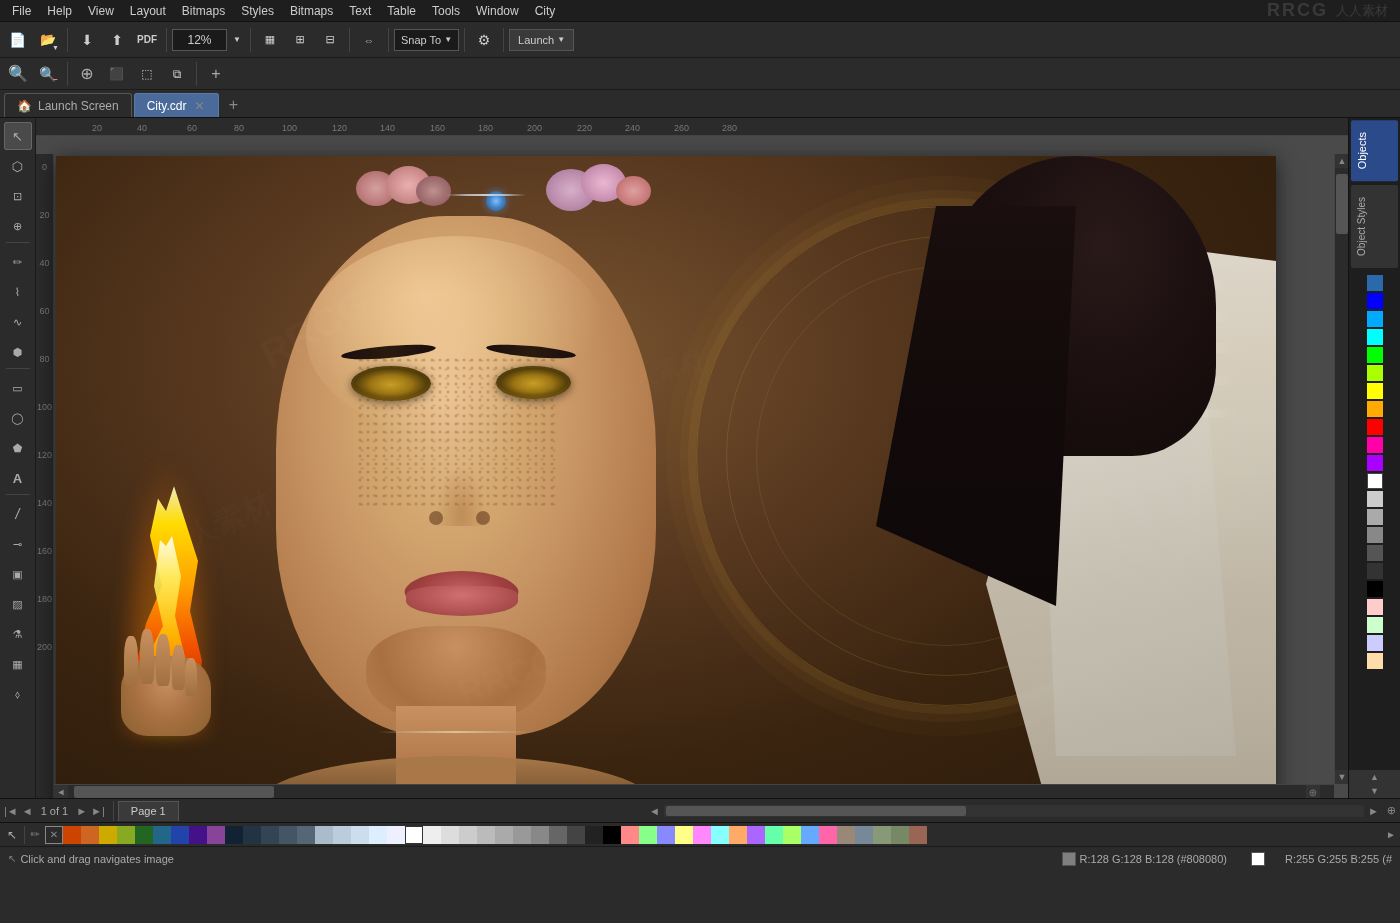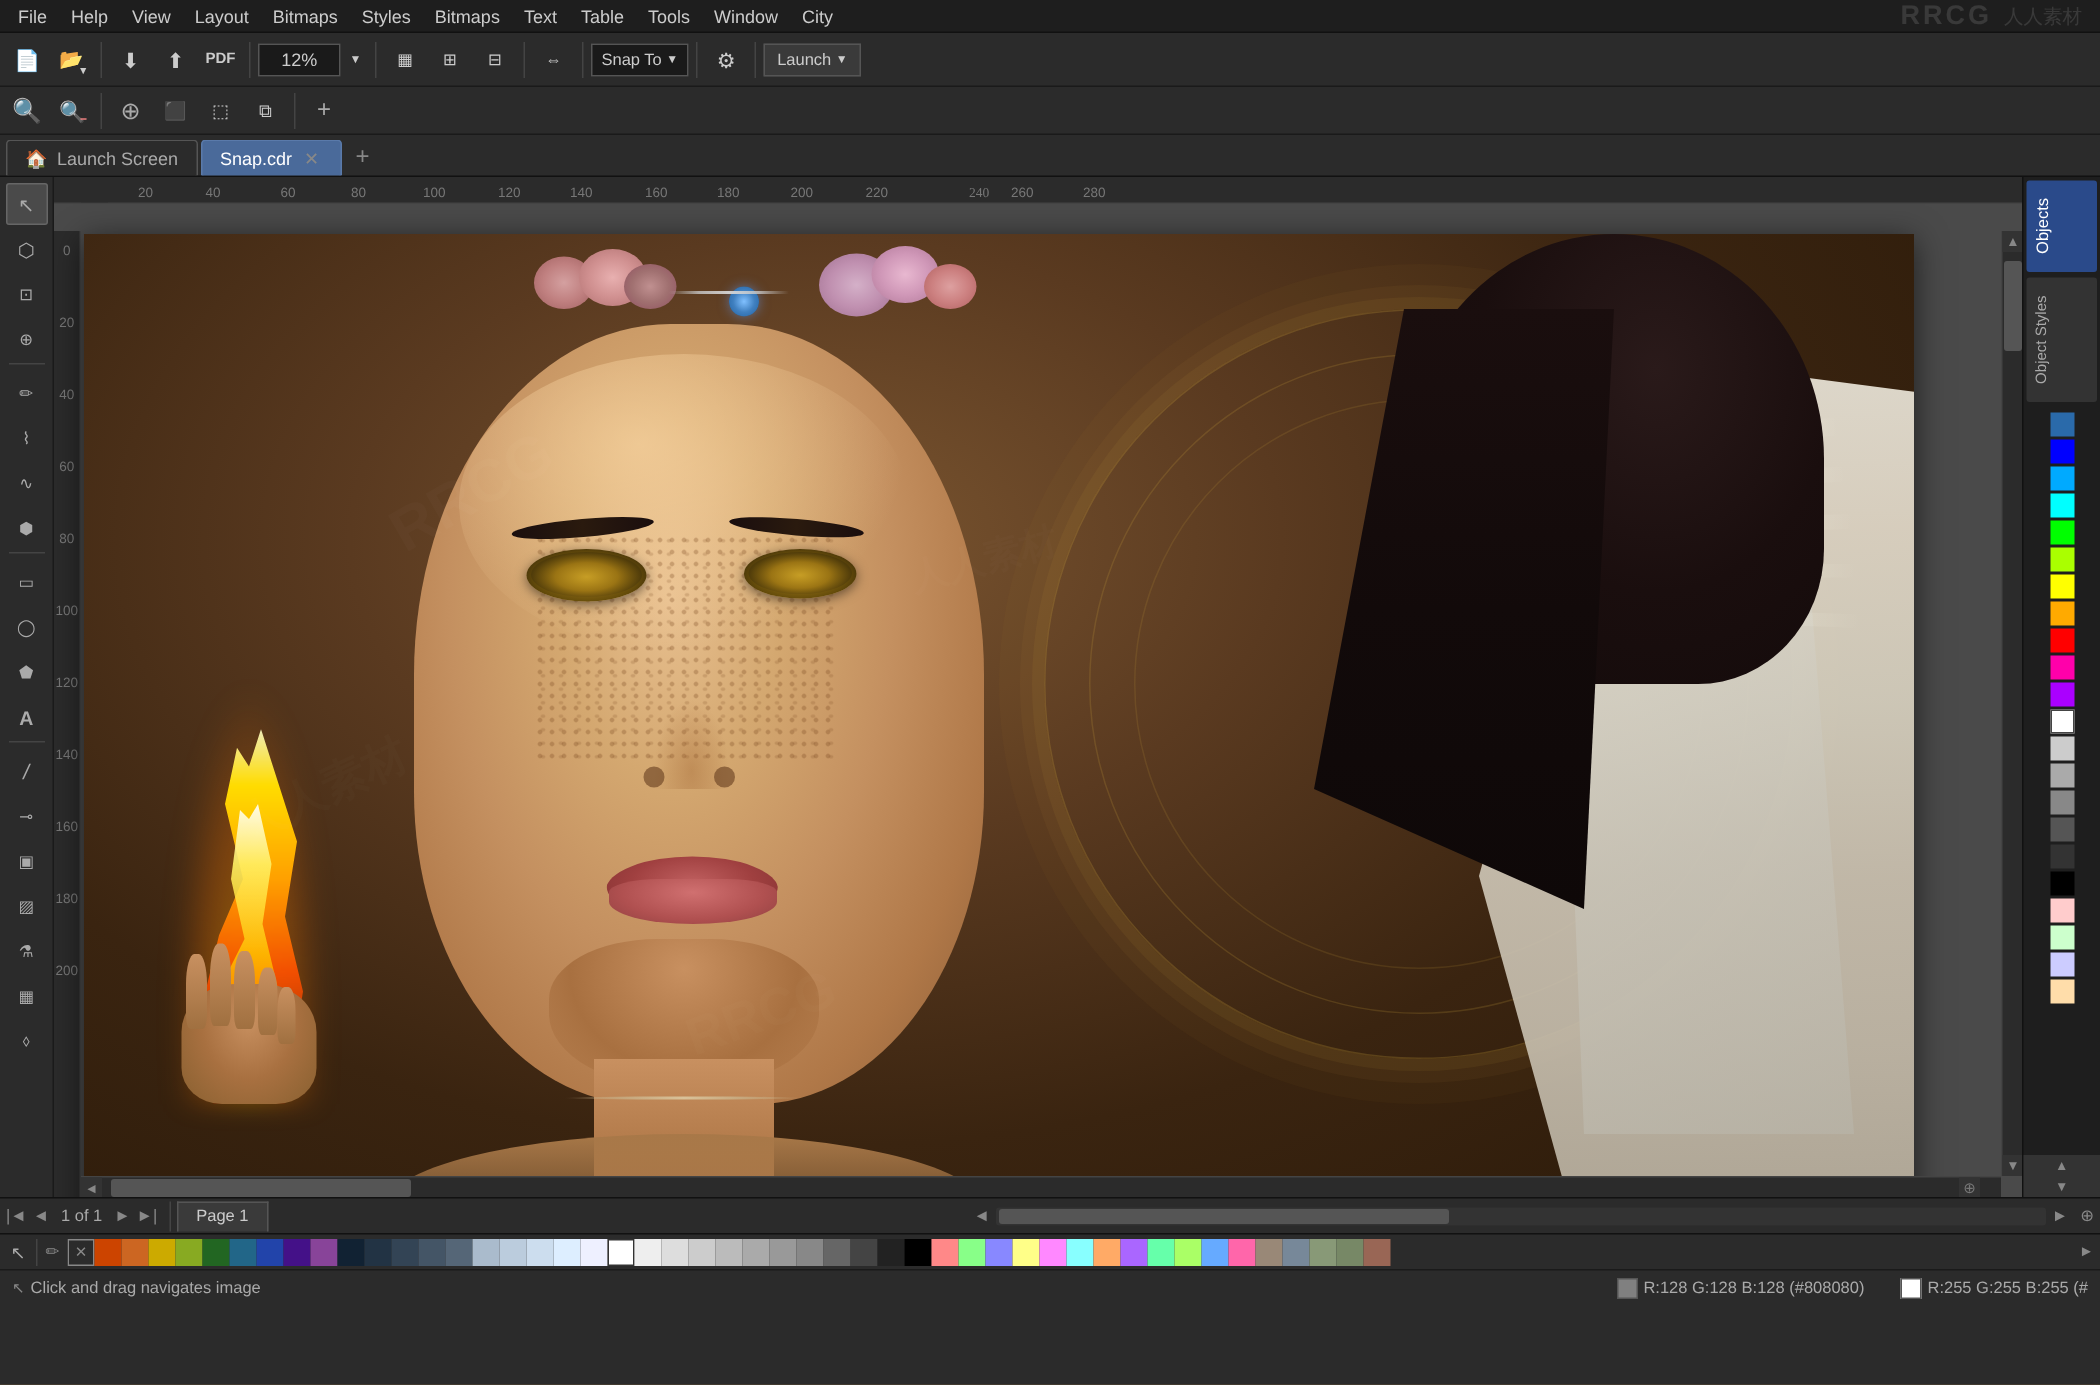--- a/index.html
+++ b/index.html
@@ -384,21 +384,21 @@
   <div class="tb-separator"></div>
   <button class="tb-btn" title="Add" style="font-size:16px; color:#aaa;">+</button>
 </div>
 
 <div id="tab-bar">
   <div class="tab home">
     <span style="font-size:12px;">🏠</span>
     <span>Launch Screen</span>
   </div>
   <div class="tab active">
-    <span>Snap.cdr</span>
+    <span>City.cdr</span>
     <button class="close-btn" style="position:relative; right:unset; top:unset;">✕</button>
   </div>
   <div class="tab-add">+</div>
 </div>
 
 <div id="main-area" style="height: 680px; display:flex;">
 
   <div id="left-toolbox">
     <button class="tool-btn active" title="Select">↖</button>
     <button class="tool-btn" title="Node">⬡</button>
@@ -433,21 +433,21 @@
         <div class="r-num" style="left:65px;">40</div>
         <div class="r-num" style="left:115px;">60</div>
         <div class="r-num" style="left:162px;">80</div>
         <div class="r-num" style="left:210px;">100</div>
         <div class="r-num" style="left:260px;">120</div>
         <div class="r-num" style="left:308px;">140</div>
         <div class="r-num" style="left:358px;">160</div>
         <div class="r-num" style="left:406px;">180</div>
         <div class="r-num" style="left:455px;">200</div>
         <div class="r-num" style="left:505px;">220</div>
-        <div class="r-num" style="left:574px;font-family:Liberation Serif, serif;">240</div>
+        <div class="r-num" style="left:553px;">240</div>
         <div class="r-num" style="left:602px;">260</div>
         <div class="r-num" style="left:650px;">280</div>
       </div>
     </div>
 
     <div id="inner-canvas">
 
       <div id="ruler-left">
         <div style="height:20px; font-size:9px; color:#777; display:flex; align-items:flex-end; justify-content:center; padding-bottom:2px;">0</div>
         <div style="height:48px; font-size:9px; color:#777; display:flex; align-items:flex-end; justify-content:center; padding-bottom:2px;">20</div>
@@ -690,17 +690,17 @@
   <div style="display:flex; align-items:center; gap:4px;">
     <span style="color:#888; font-size:10px;">↖</span>
     <span style="font-size:11px; color:#aaa;">Click and drag navigates image</span>
   </div>
   <div style="flex:1;"></div>
 
   <div style="display:flex; align-items:center; gap:4px; margin-right:16px;">
     <div style="width:14px; height:14px; background:#808080; border:1px solid #555;"></div>
     <span style="font-size:11px; color:#aaa;">R:128 G:128 B:128 (#808080)</span>
   </div>
-  <div style="display:flex; align-items:center; gap:4px;">
+  <div style="display:flex; align-items:center; gap:20px;">
     <div style="width:14px; height:14px; background:#ffffff; border:1px solid #555;"></div>
     <span style="font-size:11px; color:#aaa;">R:255 G:255 B:255 (#</span>
   </div>
 </div>
 
 </body></html>

